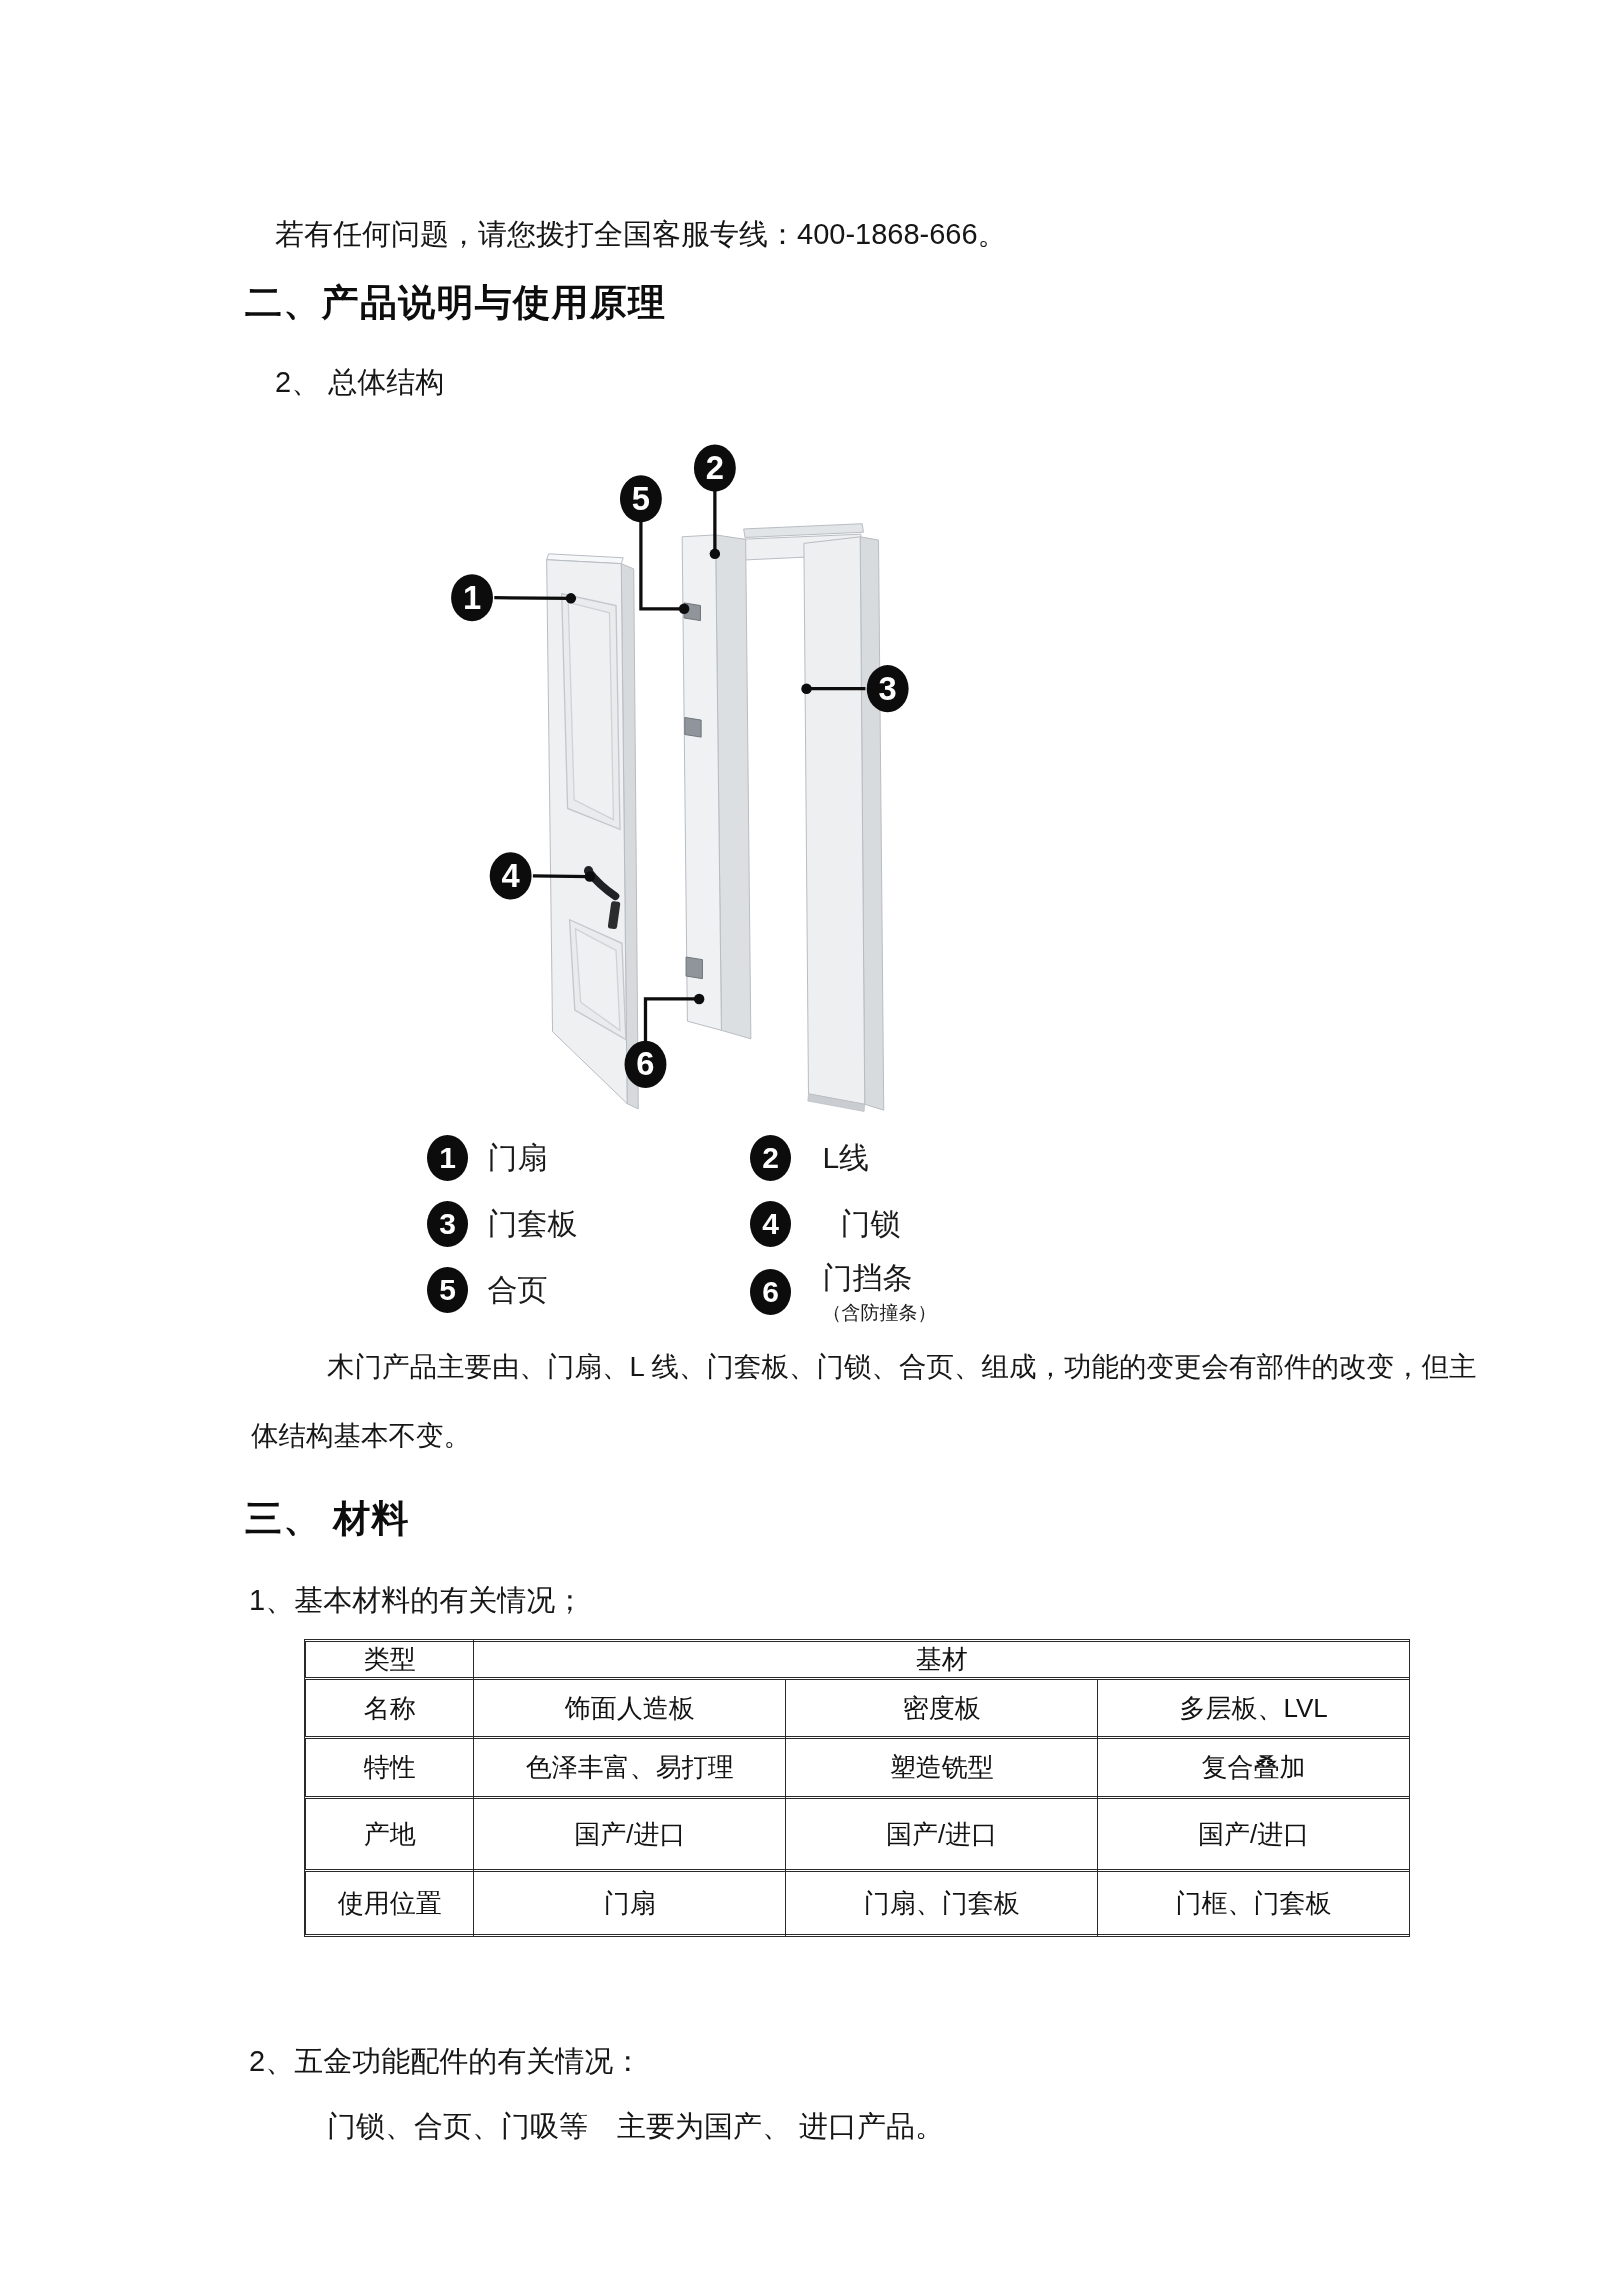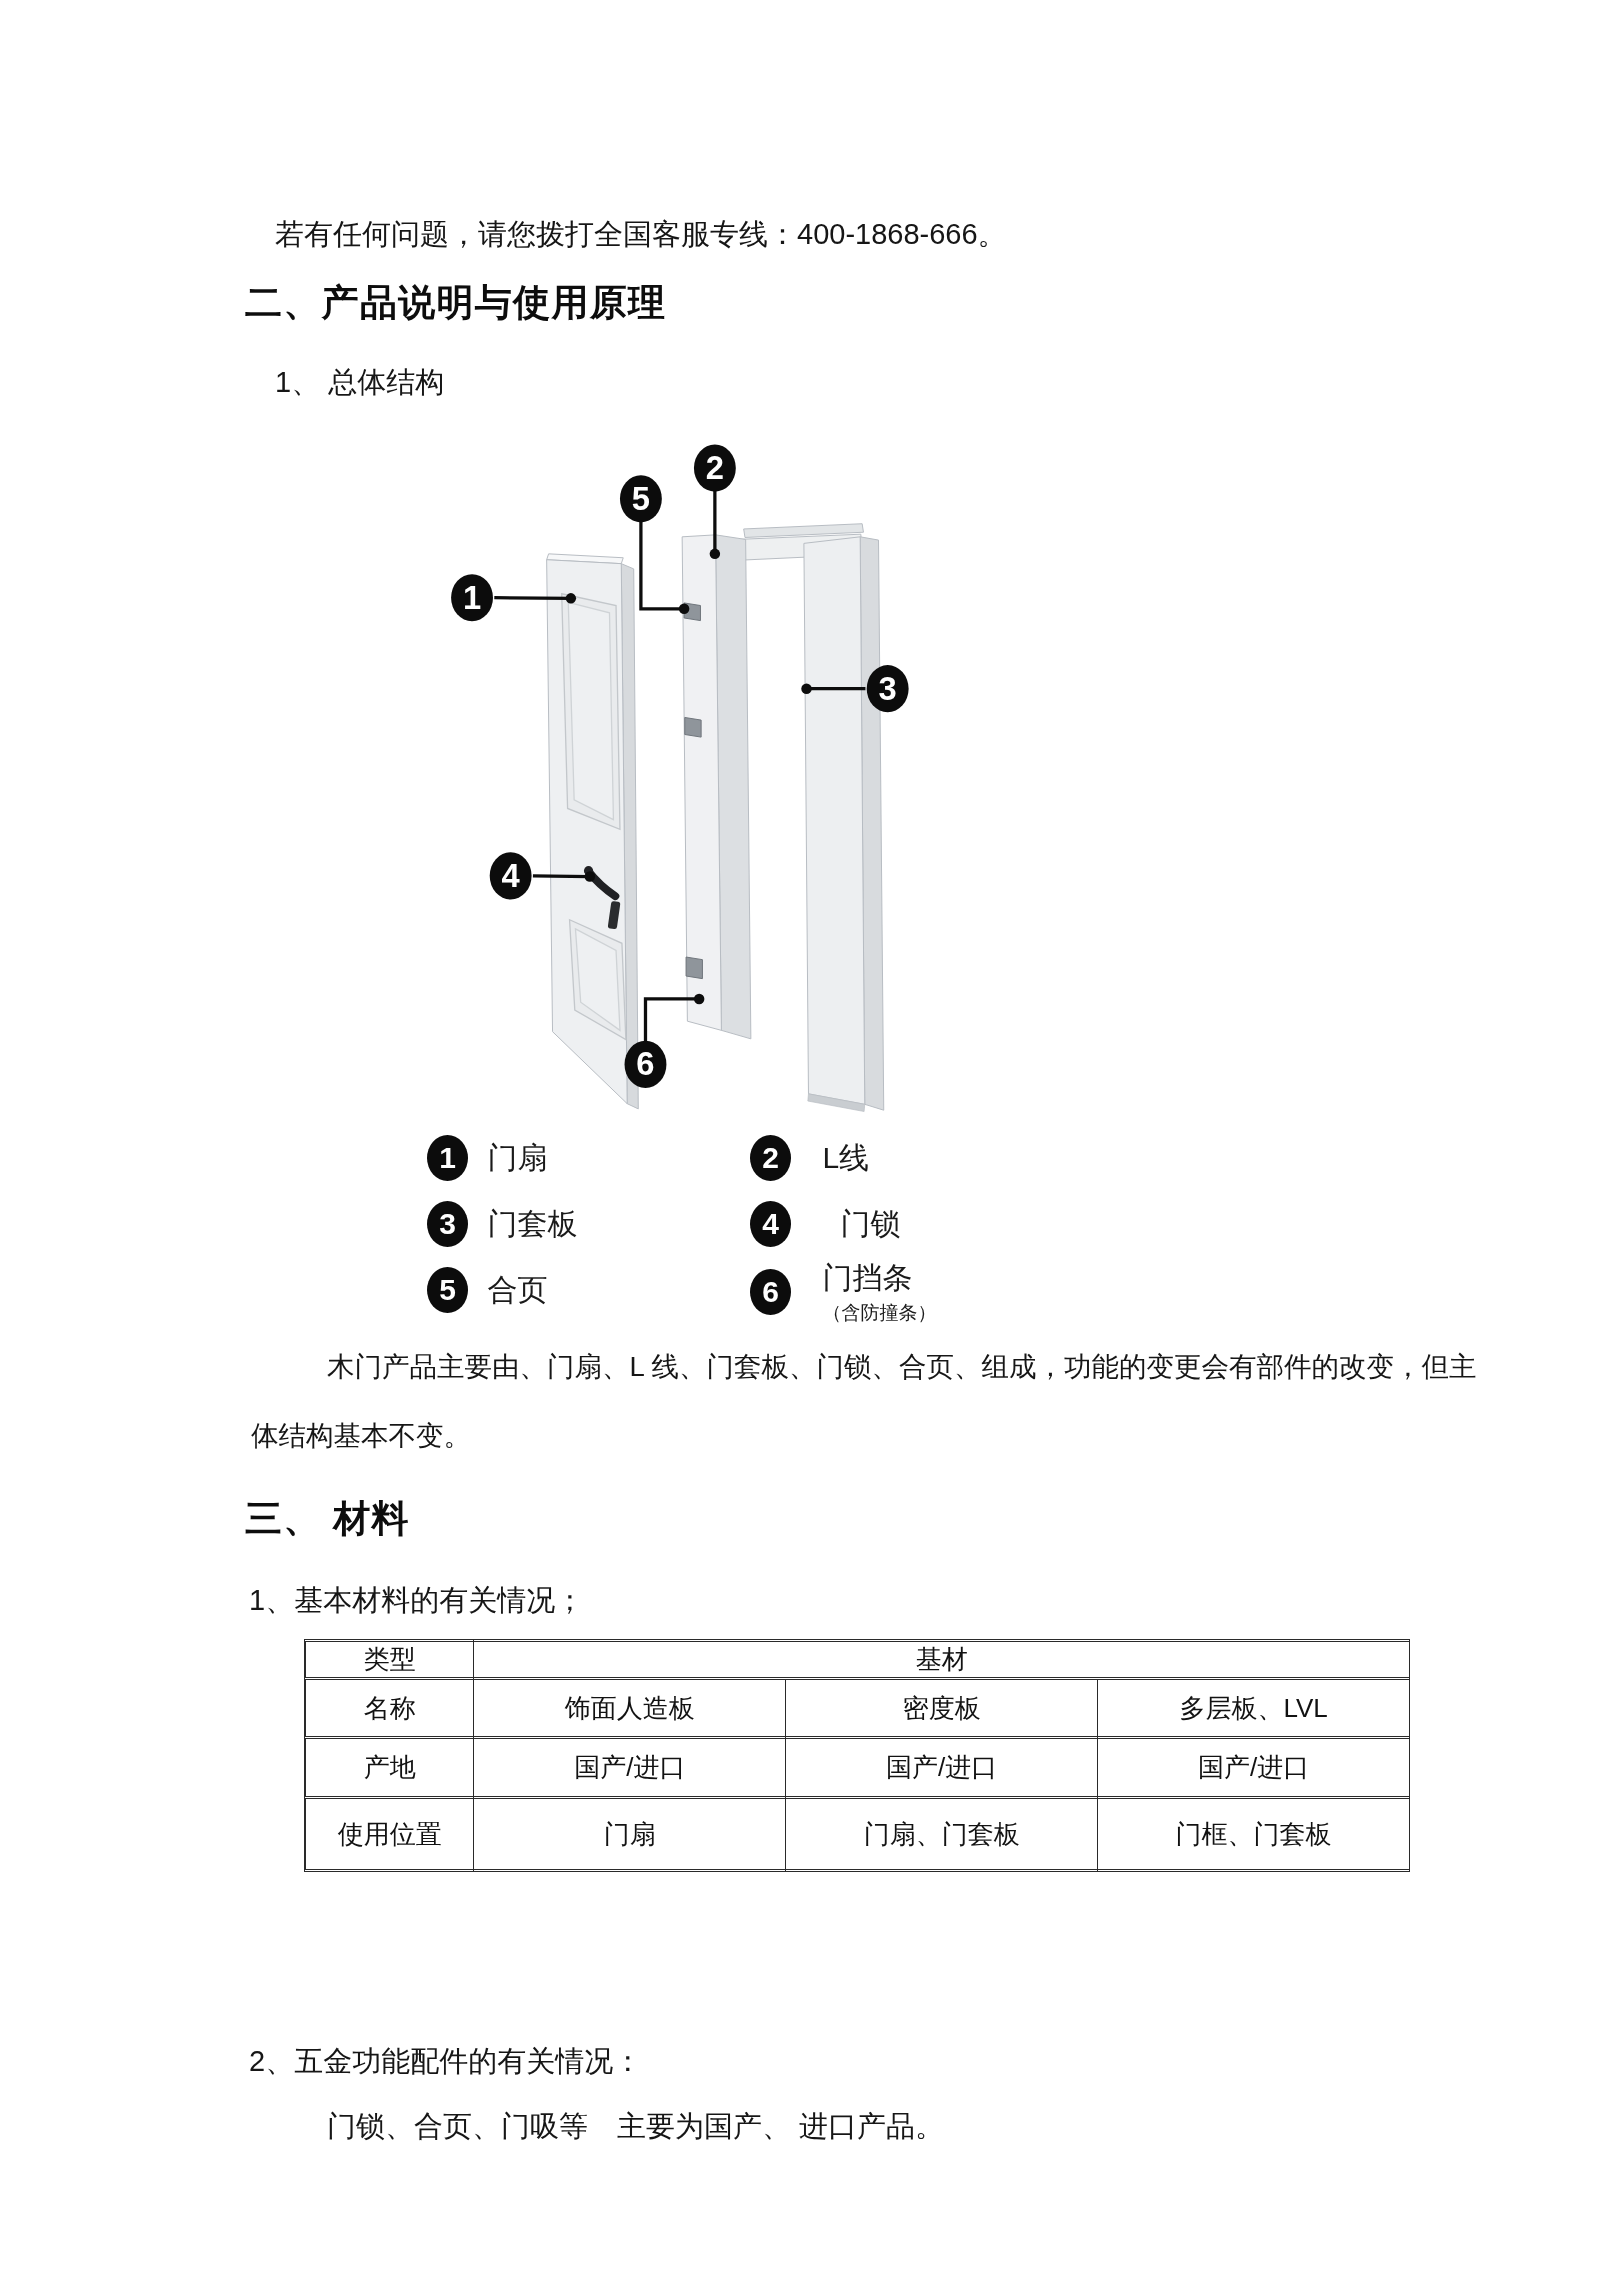--- a/index.html
+++ b/index.html
@@ -52,21 +52,21 @@
 </style>
 </head>
 <body>
 
 <div class="page">
 
   <div class="abs body-text" style="left:275px;top:216px;">若有任何问题，请您拨打全国客服专线：400-1868-666。</div>
 
   <div class="abs h2" style="left:245px;top:278px;">二、产品说明与使用原理</div>
 
-  <div class="abs body-text" style="left:275px;top:364px;">1、 总体结构</div>
+  <div class="abs body-text" style="left:275px;top:364px;">2、 总体结构</div>
 
   <svg class="abs" style="left:366px;top:419px;" width="720" height="720" viewBox="0 0 1100 1100">
 
     <polygon points="577,168 758,160 760,173 579,181" fill="#e2e5e7" stroke="#b7bcc2" stroke-width="1.5"></polygon>
 
     <polygon points="520,186 756,176 758,207 522,218" fill="#eef0f1" stroke="#b7bcc2" stroke-width="1.5"></polygon>
 
     <polygon points="755,180 783,185 791,1056 762,1047" fill="#d8dbde" stroke="#b7bcc2" stroke-width="1.5"></polygon>
 
     <polygon points="669,190 755,180 762,1047 676,1031" fill="#edeff1" stroke="#b7bcc2" stroke-width="1.5"></polygon>
@@ -181,20 +181,26 @@
       <td class="col-label">类型</td>
       <td colspan="3">基材</td>
     </tr>
     <tr>
       <td class="col-label">名称</td>
       <td class="col-a">饰面人造板</td>
       <td class="col-b">密度板</td>
       <td class="col-c">多层板、LVL</td>
     </tr>
     <tr>
+      <td class="col-label">特性</td>
+      <td>色泽丰富、易打理</td>
+      <td>塑造铣型</td>
+      <td>复合叠加</td>
+    </tr>
+    <tr>
       <td class="col-label">产地</td>
       <td>国产/进口</td>
       <td>国产/进口</td>
       <td>国产/进口</td>
     </tr>
     <tr>
       <td class="col-label">使用位置</td>
       <td>门扇</td>
       <td>门扇、门套板</td>
       <td>门框、门套板</td>

